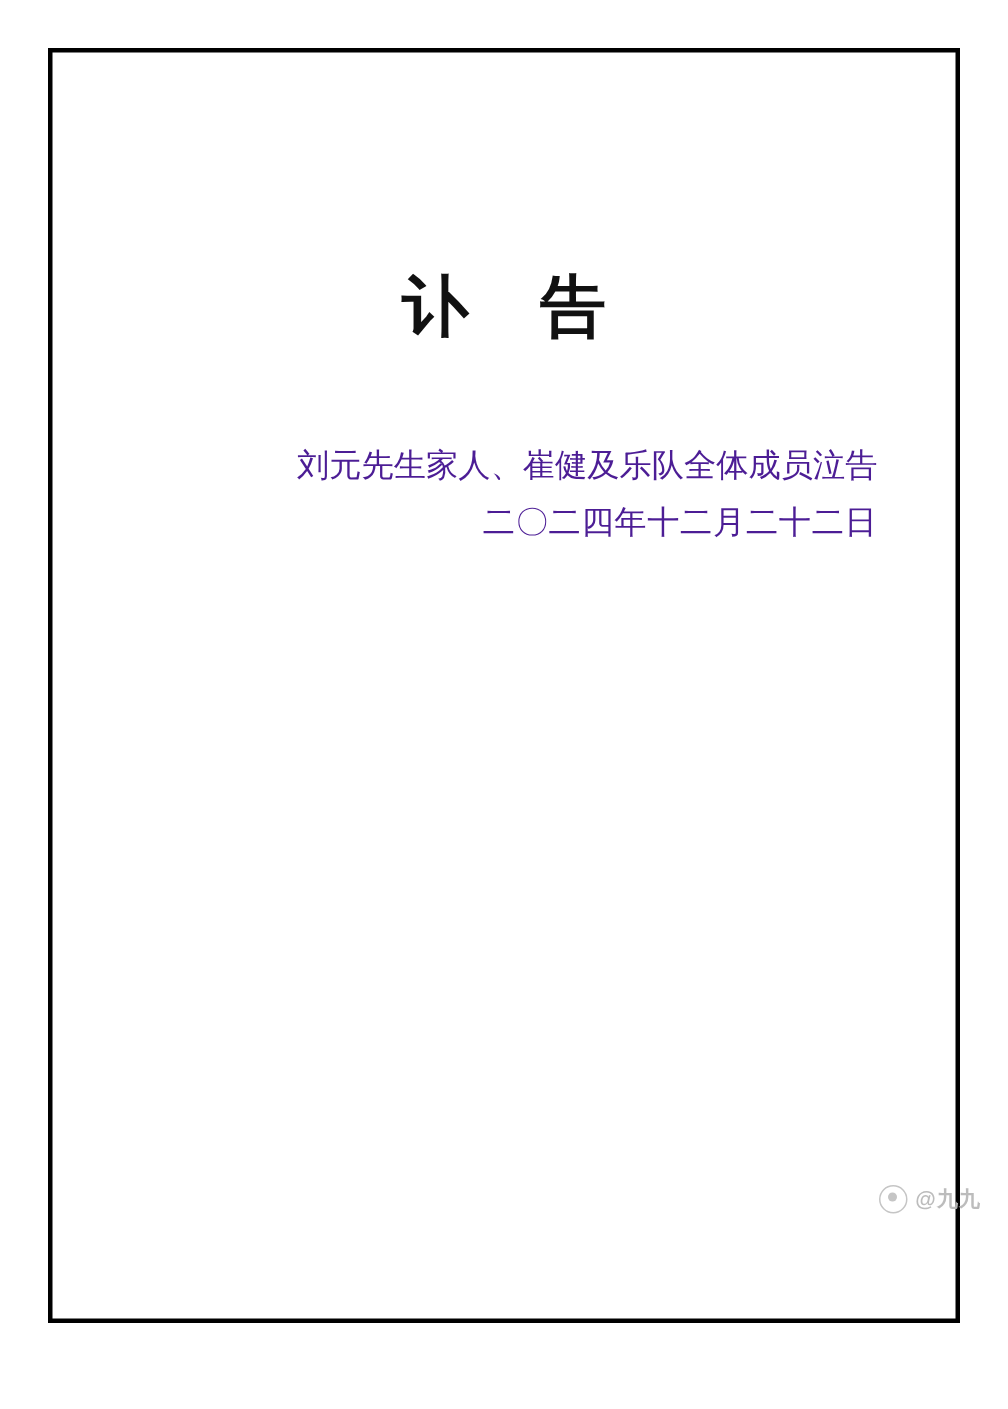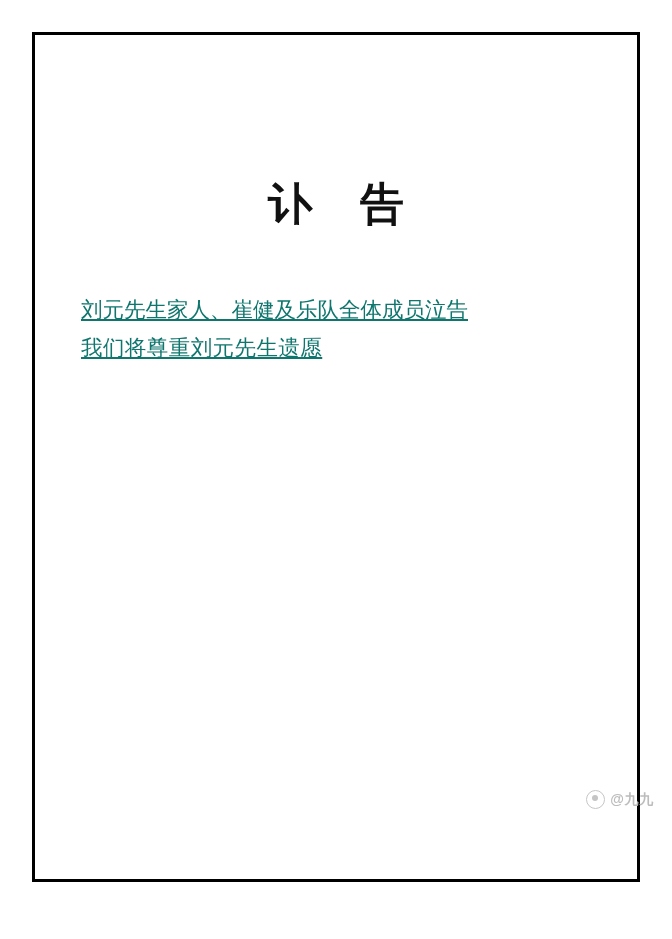--- a/index.html
+++ b/index.html
@@ -74,25 +74,24 @@
     margin: 0;
   }
 
   .notice-body .closing-line {
     margin: 0;
     text-align: center;
   }
 
   .signature-block {
     padding-top: 58px;
-    text-align: left;
+    text-align: right;
     font-size: 21.5px;
     line-height: 1.75;
-    color: #0f766e;
-    text-decoration: underline;
+    color: #4c1d95;
   }
 
   .signature-block .sign-line {
     margin: 0;
     padding-right: 6px;
   }
 
   .signature-block .date-line {
     margin: 0;
     padding-right: 6px;
@@ -141,21 +140,21 @@
 <div class="page">
 
   <div class="notice-frame">
     <div class="notice-inner">
 
       <h1 class="notice-title">讣 告</h1>
 
 
       <div class="signature-block">
         <p class="sign-line">刘元先生家人、崔健及乐队全体成员泣告</p>
-        <p class="date-line">我们将尊重刘元先生遗愿</p>
+        <p class="date-line">二〇二四年十二月二十二日</p>
       </div>
 
     </div>
   </div>
 
   <div class="watermark">
     <span class="wm-eye"></span>
     <span class="wm-text">@九九</span>
   </div>
 

